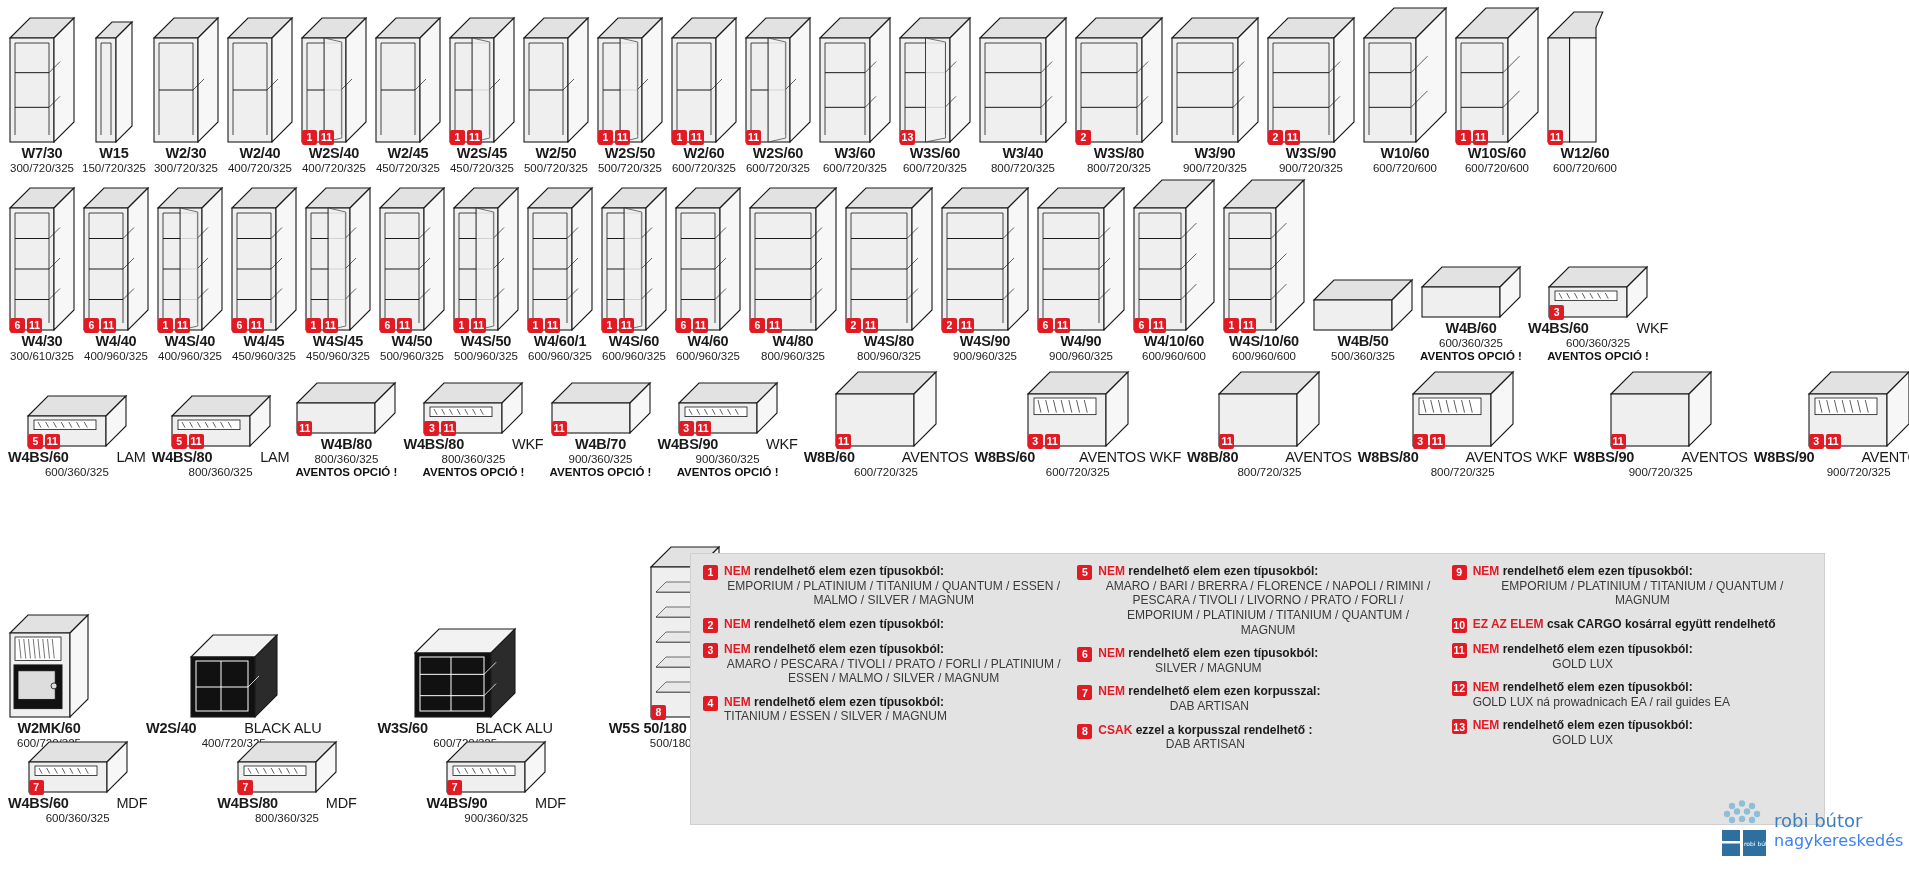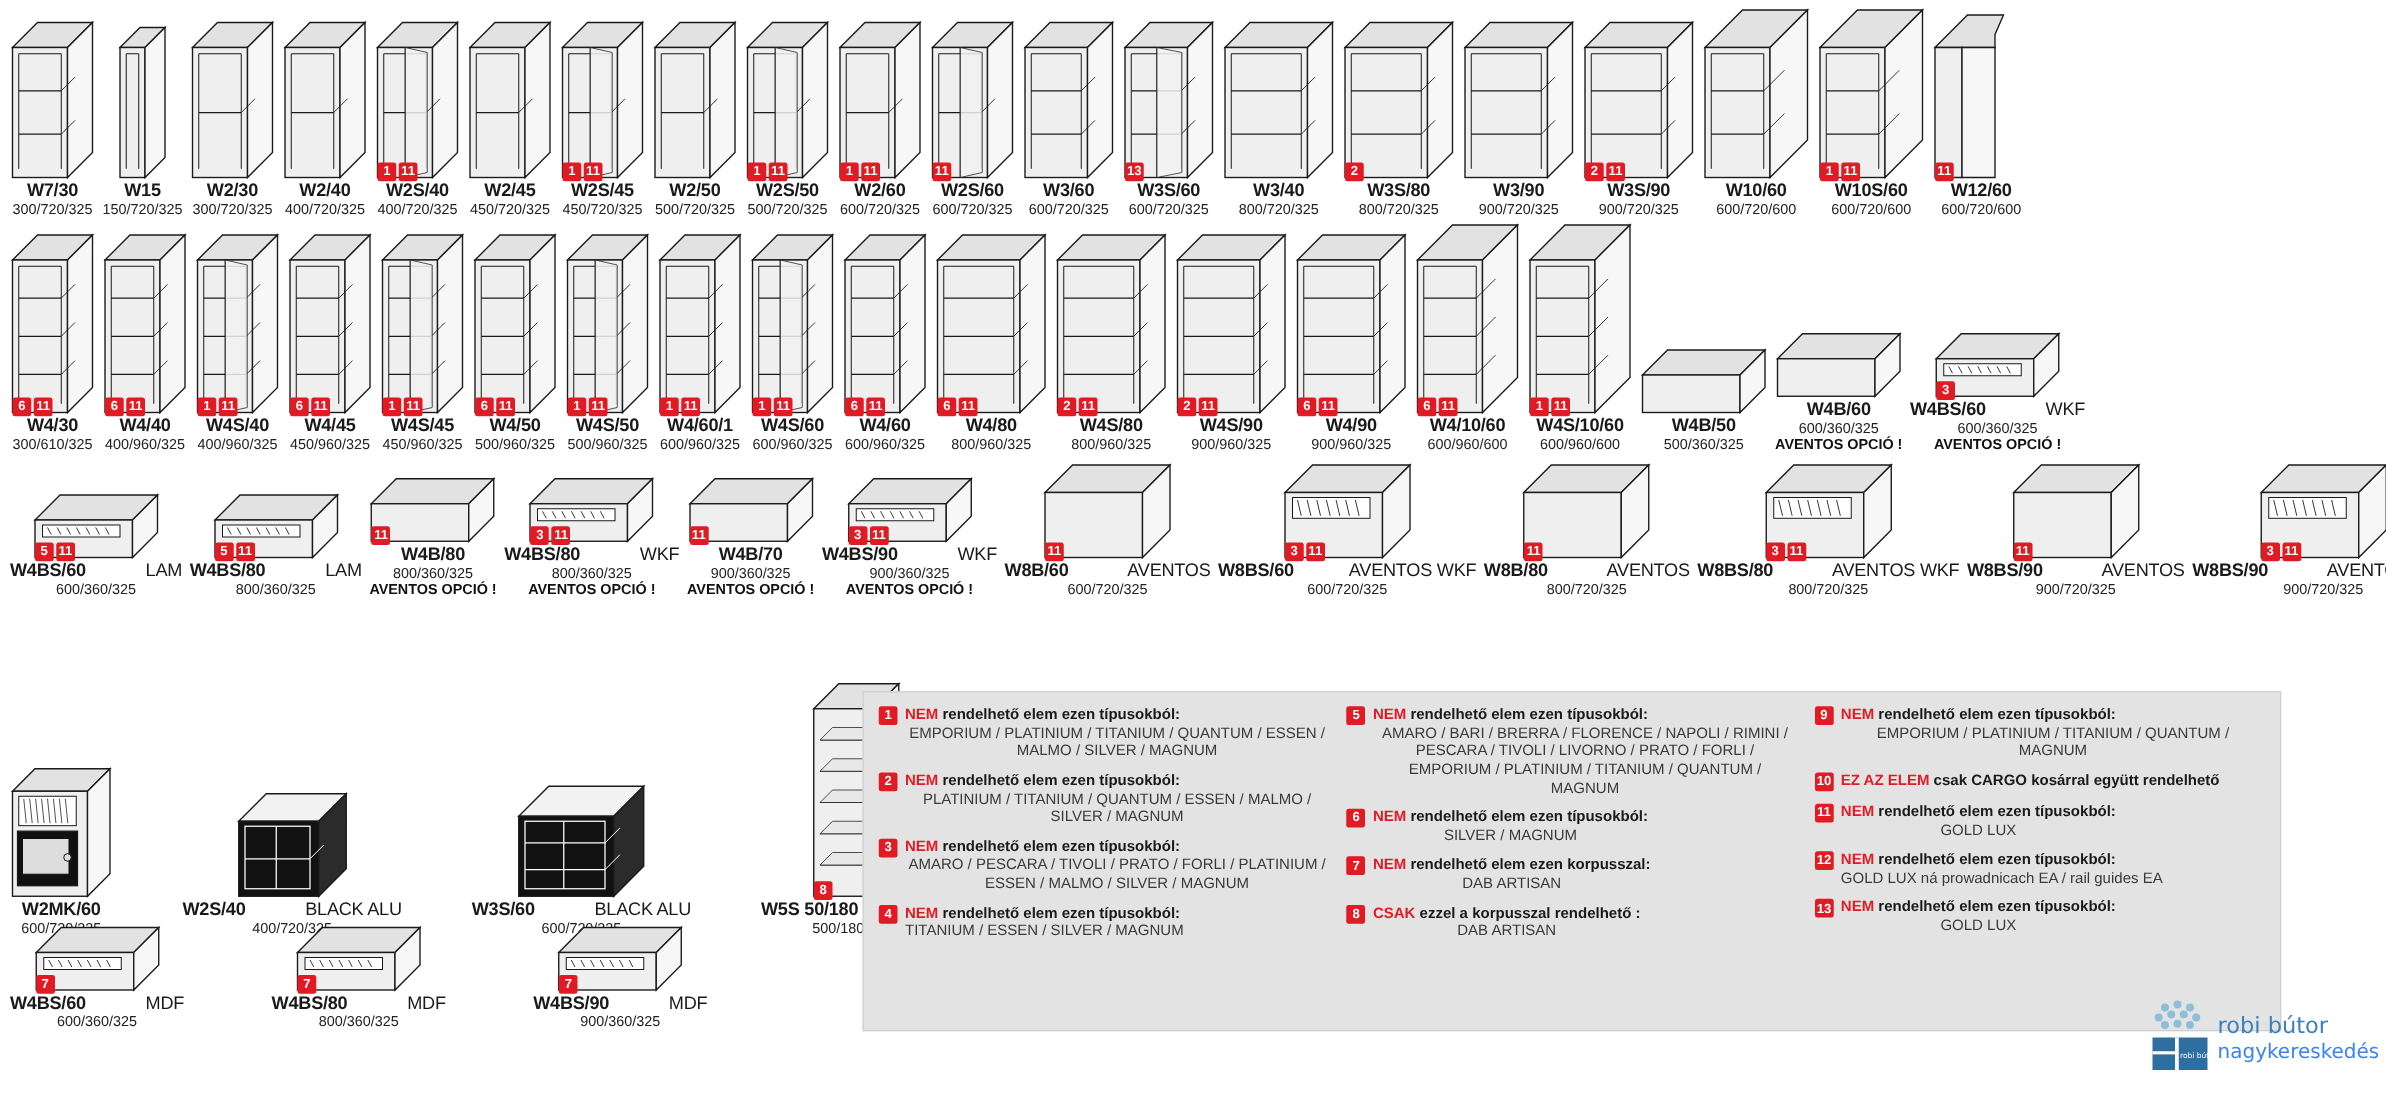--- a/index.html
+++ b/index.html
@@ -1421,21 +1421,20 @@
           <span class="badge">1</span>
           <div class="legtext">
             <div class="hdr"><span class="red">NEM</span> rendelhető elem ezen típusokból:</div>
             <div class="body">EMPORIUM / PLATINIUM / TITANIUM / QUANTUM / ESSEN / MALMO / SILVER / MAGNUM</div>
           </div>
         </div>
         <div class="legitem">
           <span class="badge">2</span>
           <div class="legtext">
             <div class="hdr"><span class="red">NEM</span> rendelhető elem ezen típusokból:</div>
-            <div class="body">PLATINIUM / TITANIUM / QUANTUM / ESSEN / MALMO / SILVER / MAGNUM</div>
           </div>
         </div>
         <div class="legitem">
           <span class="badge">3</span>
           <div class="legtext">
             <div class="hdr"><span class="red">NEM</span> rendelhető elem ezen típusokból:</div>
             <div class="body">AMARO / PESCARA / TIVOLI / PRATO / FORLI / PLATINIUM / ESSEN / MALMO / SILVER / MAGNUM</div>
           </div>
         </div>
         <div class="legitem">

